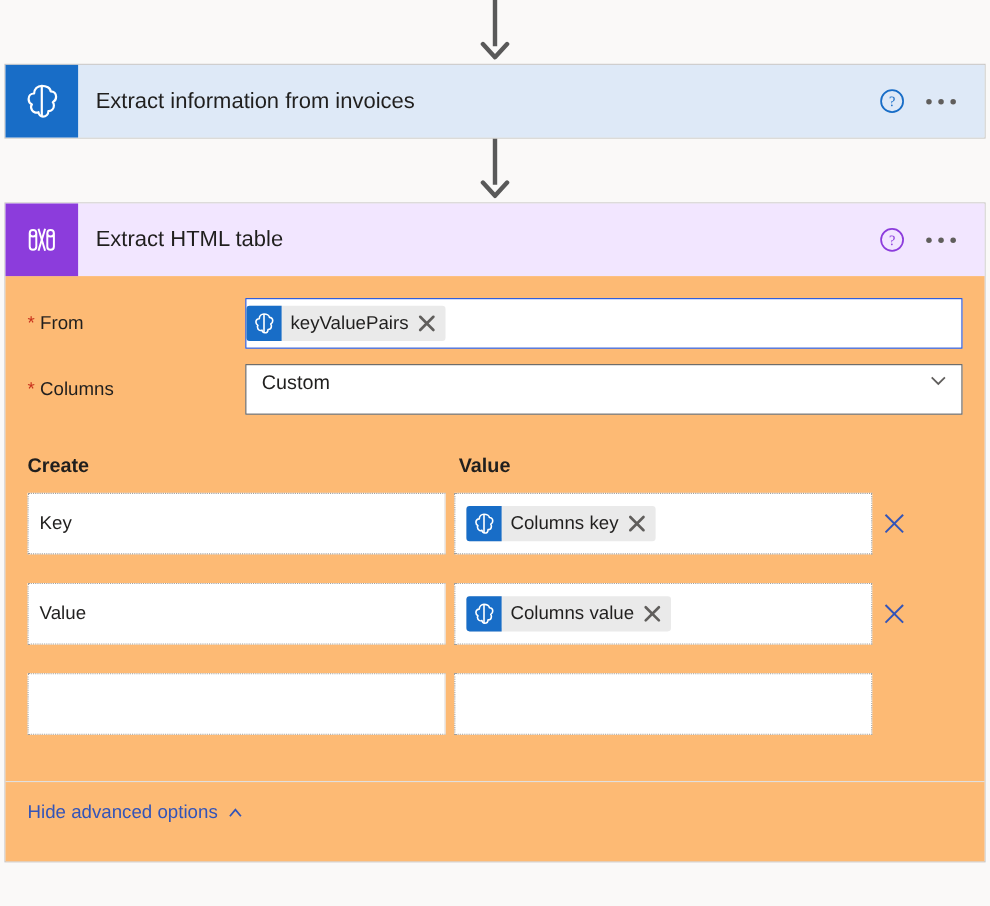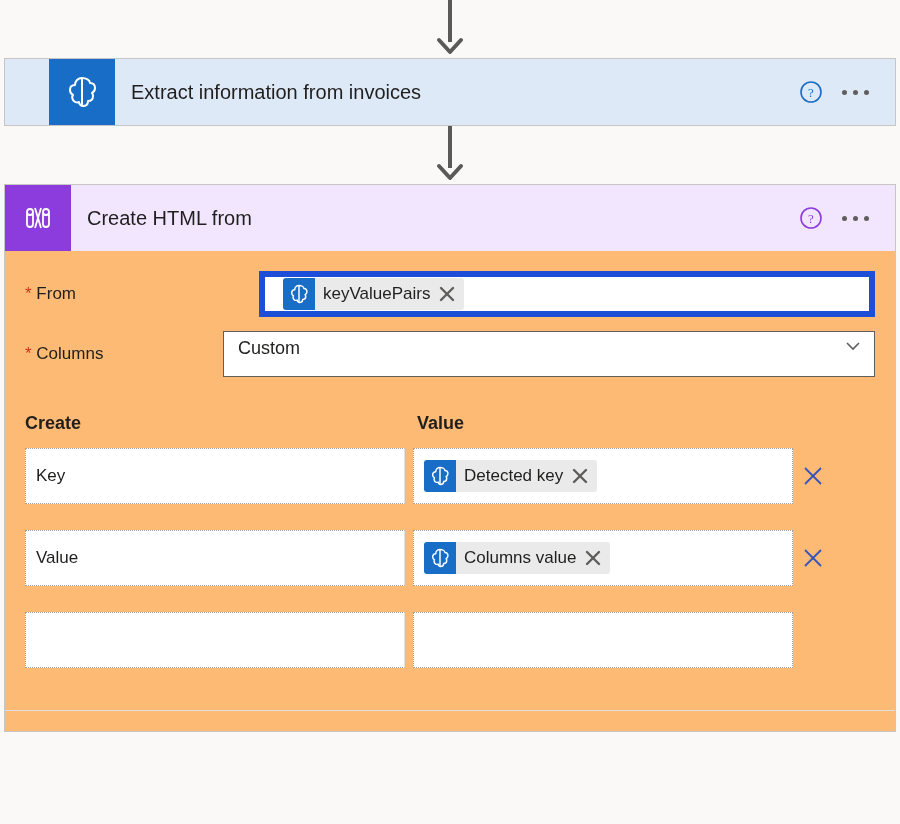--- a/index.html
+++ b/index.html
@@ -14,21 +14,21 @@
     border: 1px solid #c8c6c4;
     background: #fff;
     margin: 0 4px;
   }
 
   .card-header {
     display: flex;
     align-items: center;
     height: 66px;
   }
-  .card-header.blue { background: #dee9f7; padding-left: 44px; }
+  .card-header.blue { background: #dee9f7; }
   .card-header.purple { background: #f2e6ff; }
 
   .hdr-icon {
     width: 66px; height: 66px;
     display:flex; align-items:center; justify-content:center;
     flex-shrink:0;
   }
   .hdr-icon.blue  { background: #186dc7; }
   .hdr-icon.purple{ background: #8c3cdc; }
 
@@ -39,22 +39,22 @@
   .kebab { display:flex; gap:6px; align-items:center; }
   .kebab .dot { width:5px; height:5px; border-radius:50%; background:#605e5c; }
 
   .card-body { padding: 20px 20px 20px 20px; background:#fdba74; }
 
   .form-row { display:flex; align-items:center; margin-bottom:14px; }
   .form-label { width:198px; font-size:17px; color:#201f1e; }
   .req::before { content:"* "; color:#c8311c; }
 
   .token-field {
-    flex:1; height:46px; border:6px solid #1d4ed8; background:#fff;
-    display:flex; align-items:center; padding:0 18px;margin-left:36px;
+    flex:1; height:46px; border:1px solid #1d4ed8; background:#fff;
+    display:flex; align-items:center; padding:0 0;
   }
   .token {
     display:inline-flex; align-items:center; height:32px;
     background:#eaeaea; border-radius:3px; padding:0 6px 0 0; gap:6px;
     font-size:17px;
   }
   .token .tk-icon {
     width:32px; height:32px; background:#186dc7;
     display:flex; align-items:center; justify-content:center; border-radius:3px 0 0 3px;
   }
@@ -132,21 +132,21 @@
   <div class="card">
     <div class="card-header purple">
       <div class="hdr-icon purple">
         <svg width="34" height="34" viewBox="0 0 34 34">
           <path d="M6 11 L6 23 C6 27 12 27 12 23 L12 11 C12 7 6 7 6 11 M6 11 C6 15 12 15 12 11" fill="none" stroke="#ffffff" stroke-width="1.8"></path>
           <path d="M22 11 L22 23 C22 27 28 27 28 23 L28 11 C28 7 22 7 22 11 M22 11 C22 15 28 15 28 11" fill="none" stroke="#ffffff" stroke-width="1.8"></path>
           <line x1="14" y1="7" x2="20" y2="27" stroke="#ffffff" stroke-width="1.8"></line>
           <line x1="20" y1="7" x2="14" y2="27" stroke="#ffffff" stroke-width="1.8"></line>
         </svg>
       </div>
-      <div class="hdr-title">Create HTML from</div>
+      <div class="hdr-title">Extract HTML table</div>
       <div class="hdr-actions">
         <span class="help-icon">
           <svg width="22" height="22" viewBox="0 0 22 22">
             <circle cx="11" cy="11" r="10" fill="none" stroke="#8c3cdc" stroke-width="1.6"></circle>
             <text x="11" y="15.5" text-anchor="middle" font-size="13" fill="#8c3cdc" font-family="Segoe UI">?</text>
           </svg>
         </span>
         <span class="kebab">
           <span class="dot"></span>
             <span class="dot"></span>
@@ -200,21 +200,21 @@
           <span>Key</span>
         </div>
         <div class="cell right">
           <span class="token">
             <span class="tk-icon">
               <svg width="22" height="22" viewBox="0 0 36 36">
                 <path d="M18 4 C14 4 11 7 11 11 C8 11 6 13 6 16 C6 18 7 20 9 21 C8 22 8 24 9 26 C10 28 13 29 15 28 C15 30 17 32 19 32 C22 32 24 30 24 27 C27 27 29 25 29 22 C29 21 29 20 28 19 C30 18 31 16 31 14 C31 11 29 9 26 9 C26 6 22 4 18 4 Z" fill="none" stroke="#ffffff" stroke-width="2.4" stroke-linejoin="round"></path>
                 <line x1="18" y1="4" x2="18" y2="32" stroke="#ffffff" stroke-width="2.4"></line>
               </svg>
             </span>
-            <span class="tk-label">Detected key</span>
+            <span class="tk-label">Columns key</span>
             <span class="tk-x">
               <svg width="18" height="18" viewBox="0 0 18 18">
                 <line x1="3" y1="3" x2="15" y2="15" stroke="#605e5c" stroke-width="2.4" stroke-linecap="round"></line>
                 <line x1="15" y1="3" x2="3" y2="15" stroke="#605e5c" stroke-width="2.4" stroke-linecap="round"></line>
               </svg>
             </span>
           </span>
         </div>
         <div class="row-del">
           <svg width="22" height="22" viewBox="0 0 22 22">
@@ -254,17 +254,25 @@
       </div>
 
       <div class="cols-row" style="margin-bottom:42px;">
         <div class="cell left"></div>
         <div class="cell right"></div>
         <div class="row-del"></div>
       </div>
 
       <div style="margin:0 -20px;" class="border-top-light"></div>
 
+      <div class="adv" style="padding-left:0; padding-top:18px;">
+        <span>Hide advanced options</span>
+        <span class="chev">
+          <svg width="16" height="16" viewBox="0 0 16 16">
+            <polyline points="3,11 8,5 13,11" fill="none" stroke="#3354b8" stroke-width="1.6"></polyline>
+          </svg>
+        </span>
+      </div>
 
     </div>
   </div>
 
 </div>
 
 </body></html>

